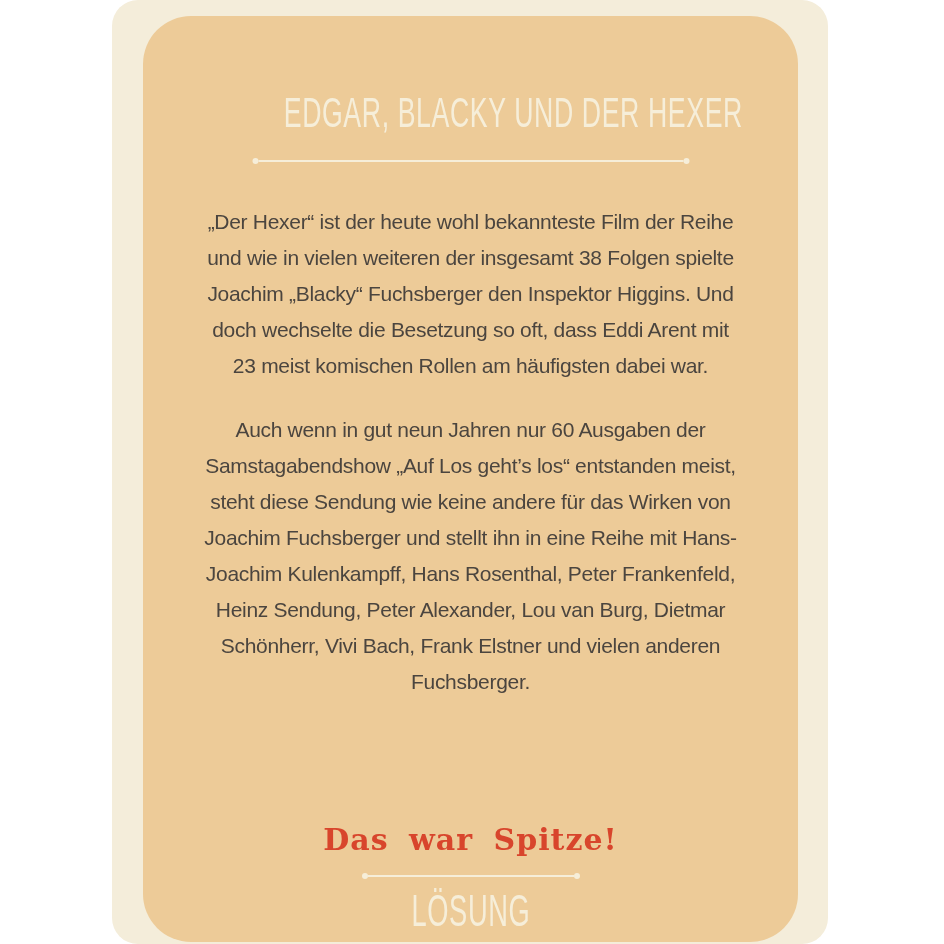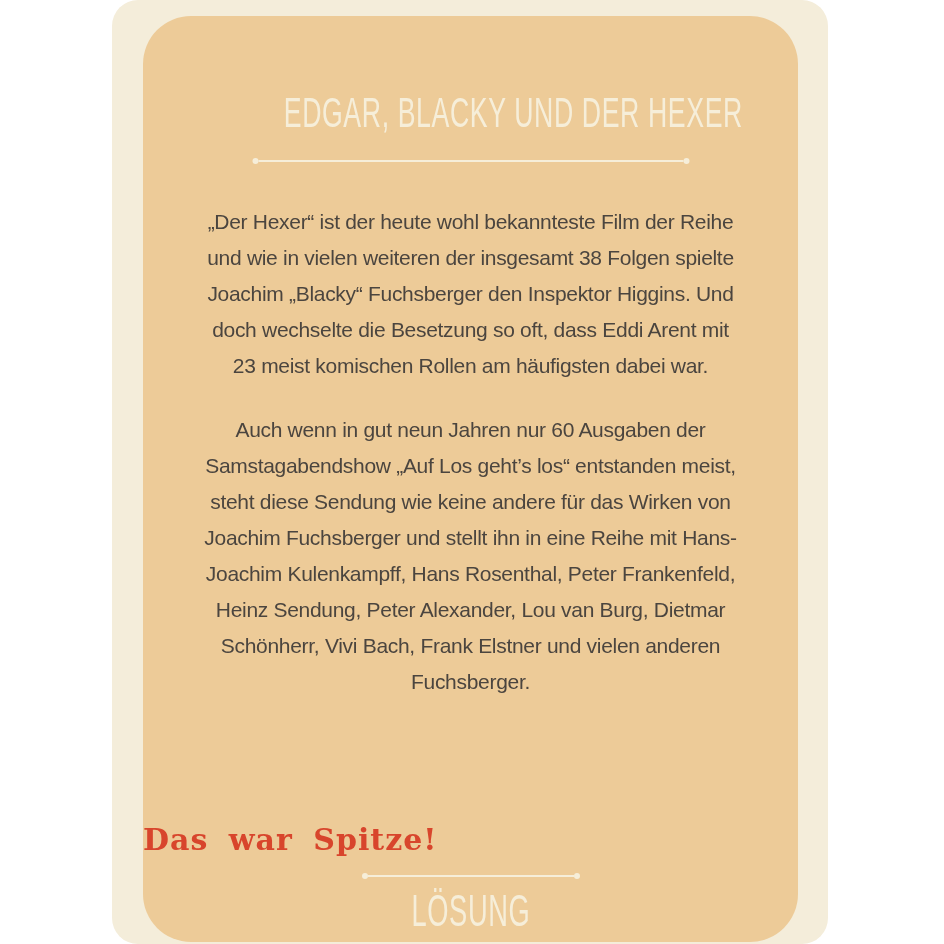--- a/index.html
+++ b/index.html
@@ -94,21 +94,21 @@
     line-height: 36px;
     white-space: nowrap;
   }
   .paragraph-1 { top: 188px; }
   .paragraph-2 { top: 396px; }
   .answer-heading {
     position: absolute;
     top: 806px;
     left: 0;
     width: 100%;
-    text-align: left;
+    text-align: center;
     font-family: "DejaVu Serif", serif;
     font-weight: 700;
     font-size: 30px;
     letter-spacing: 1px;
     word-spacing: 9px;
     color: var(--accent-red);
     white-space: nowrap;
   }
   .solution-label {
     position: absolute;

